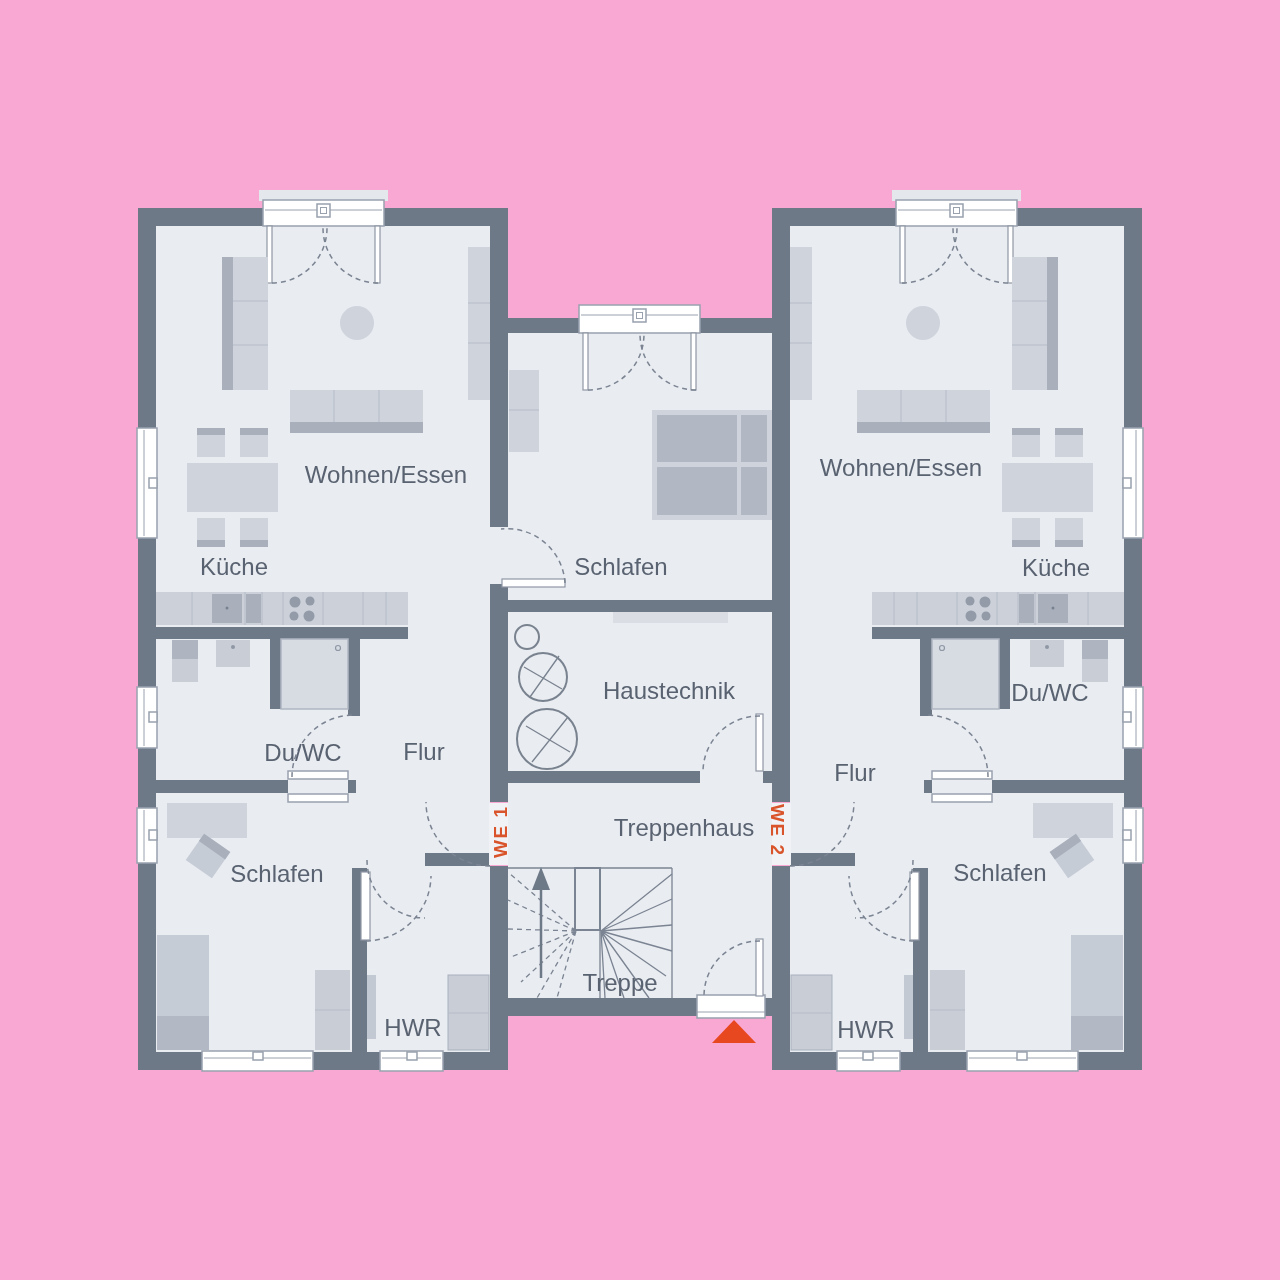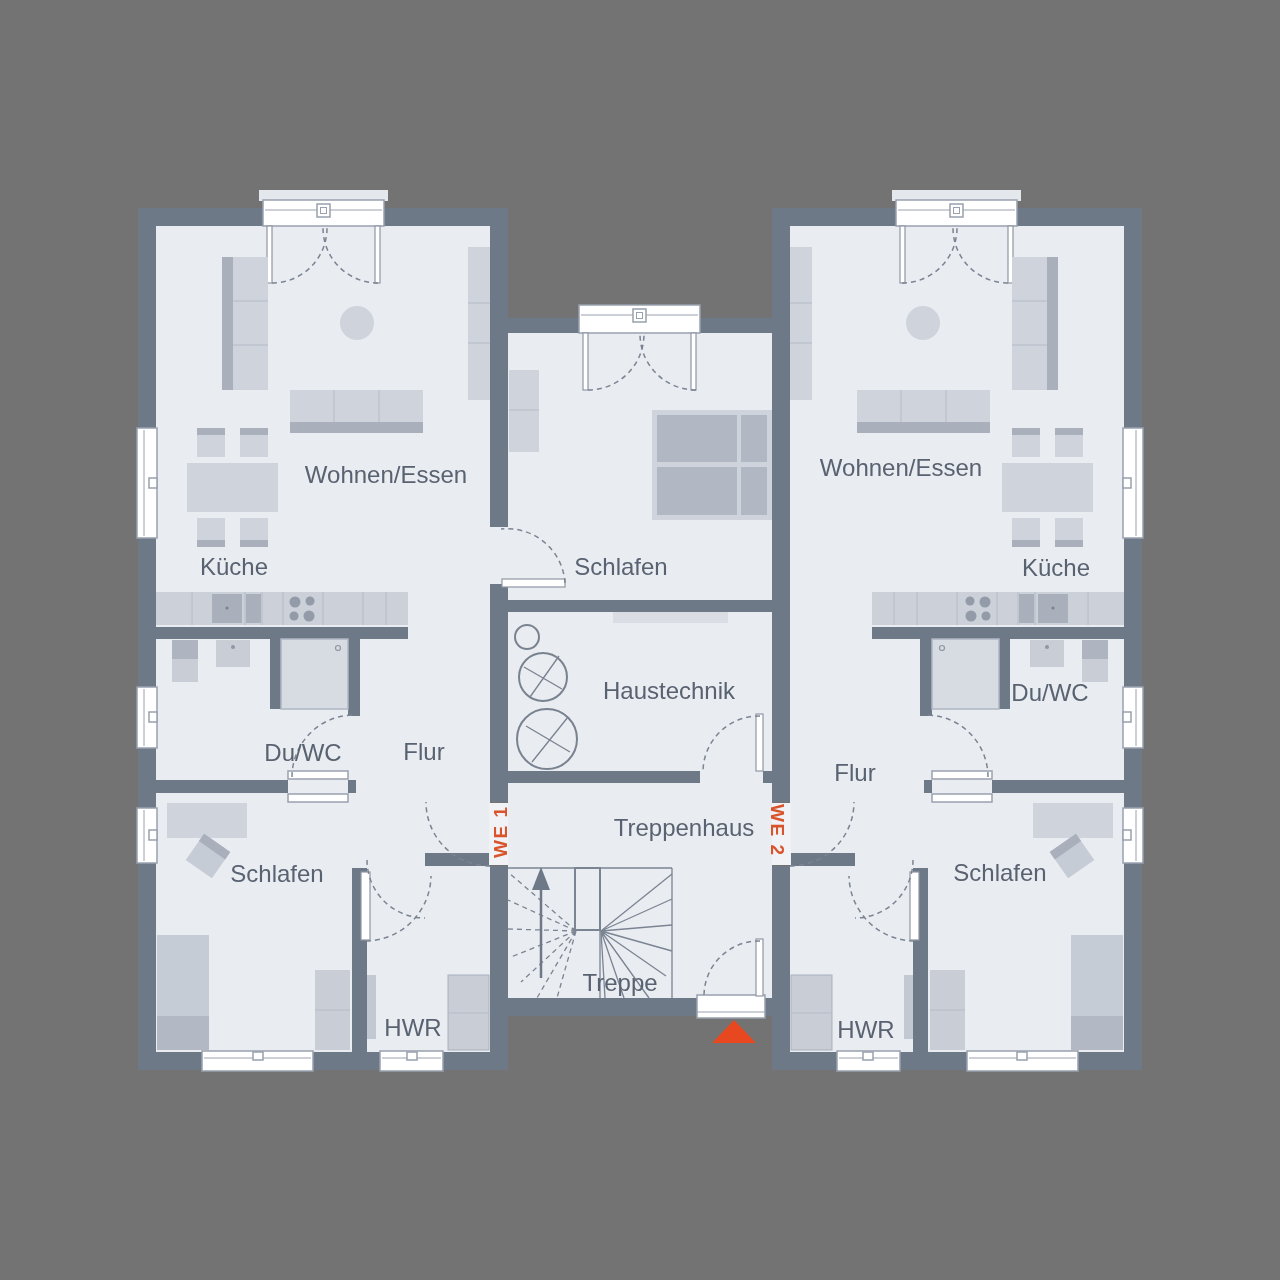--- a/index.html
+++ b/index.html
@@ -1,16 +1,16 @@
 <!DOCTYPE html>
 <html><head>
 <meta charset="utf-8">
 <style>
   html,body{margin:0;padding:0;background:#ffffff;}
-  .page{position:relative;width:1280px;height:1280px;background:#737373;overflow:hidden;
+  .page{position:relative;width:1280px;height:1280px;background:#f9a8d4;overflow:hidden;
         font-family:"Liberation Sans", sans-serif;}
   svg{display:block;}
   .wall{fill:#6e7988;}
   .floor{fill:#e9ecf1;}
   .fur{fill:#ced3dc;}
   .furm{fill:#c6ccd6;}
   .furd{fill:#a9b0bc;}
   .cab{fill:#c8cdd6;}
   .win{fill:#ffffff;stroke:#99a1ae;stroke-width:1.5;}
   .frameline{stroke:#99a1ae;stroke-width:1;fill:none;}

